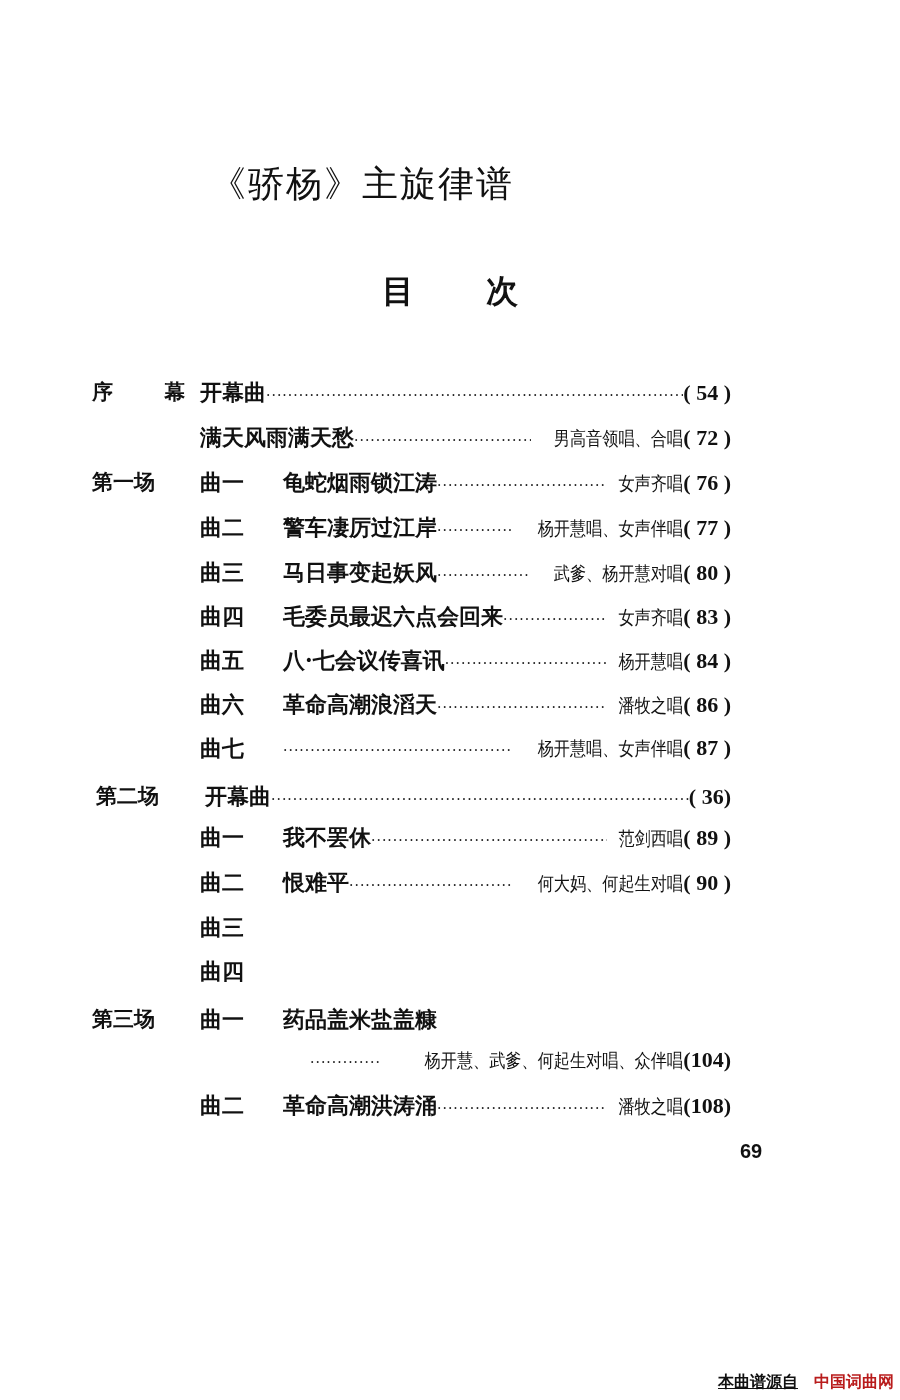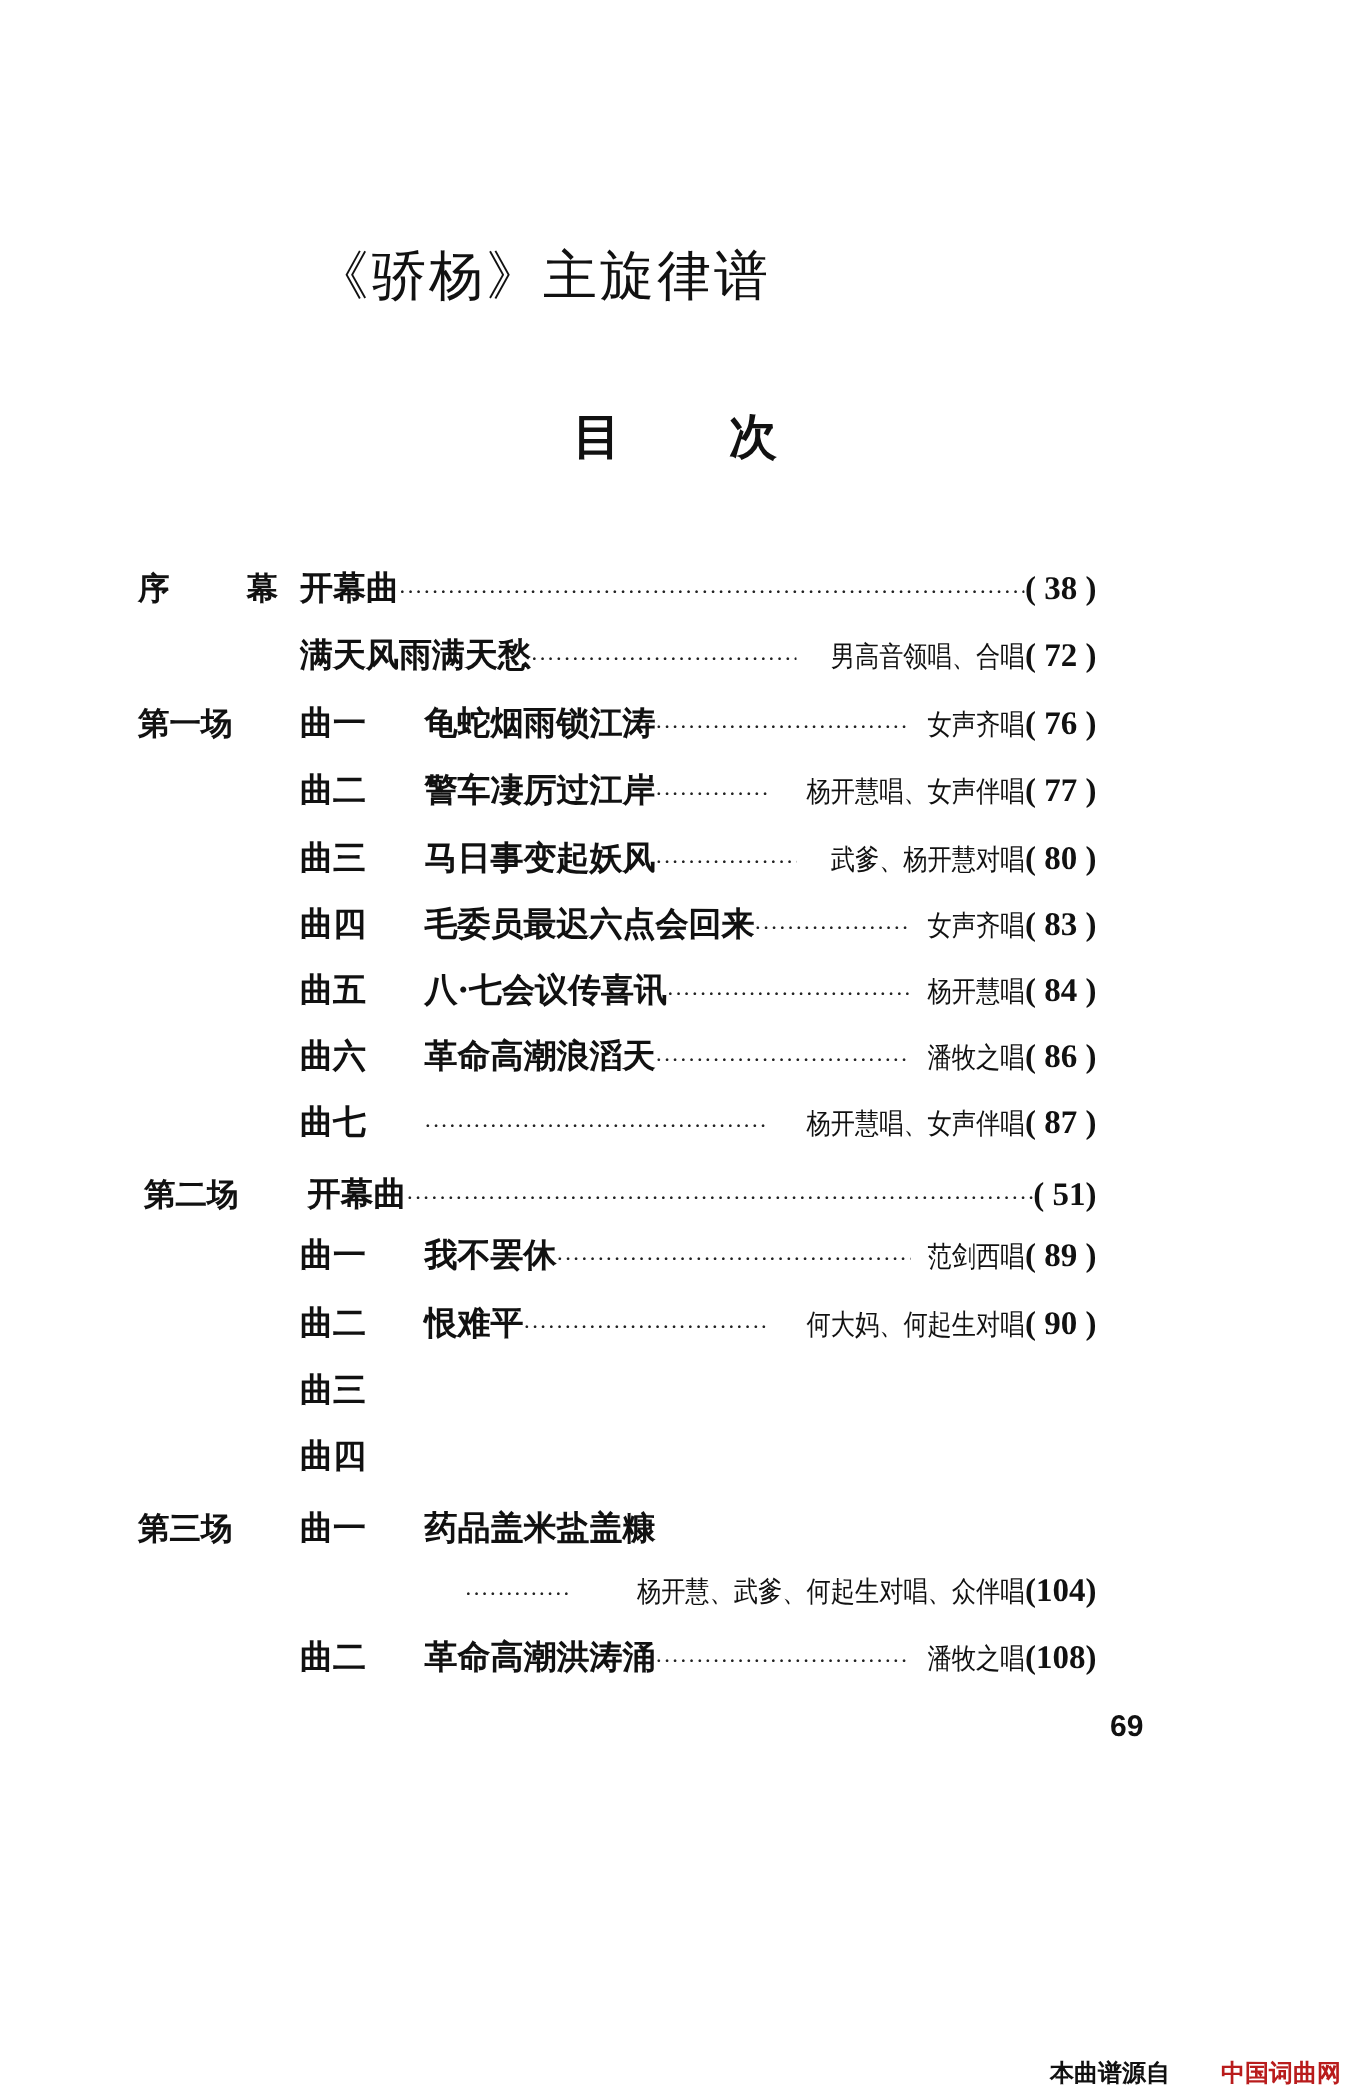--- a/index.html
+++ b/index.html
@@ -96,40 +96,40 @@
       font-family: "Liberation Sans", sans-serif;
     }
     .watermark {
       position: absolute;
       top: 1372px;
       right: 6px;
       font-size: 16px;
       font-weight: bold;
       font-family: "DejaVu Sans", sans-serif;
     }
-    .watermark .src { color: #111; margin-right: 34px; }
+    .watermark .src { color: #111; margin-right: 16px; text-decoration: underline; }
     .watermark .site { color: #b91c1c; }
   </style>
 </head>
 <body>
 
 <div>
 
   <div class="page-title">《骄杨》主旋律谱</div>
 
   <div class="toc-heading">
     <span>目</span><span class="gap"></span><span>次</span>
   </div>
 
   <div class="row" style="top:375px">
     <span class="section spaced">序 幕</span>
     <div class="entry" style="left:200px">
       <span class="title-text">开幕曲</span>
       <span class="leader"></span>
-      <span class="page-ref">( 38 )</span>
+      <span class="page-ref">( 54 )</span>
     </div>
   </div>
   <div class="row" style="top:420px">
     <div class="entry" style="left:200px">
       <span class="title-text">满天风雨满天愁</span>
       <span class="leader"></span>
       <span class="performer">男高音领唱、合唱</span>
       <span class="page-ref">( 72 )</span>
     </div>
   </div>
@@ -196,21 +196,21 @@
       <span class="performer">杨开慧唱、女声伴唱</span>
       <span class="page-ref">( 87 )</span>
     </div>
   </div>
 
   <div class="row" style="top:779px">
     <span class="section" style="left:96px">第二场</span>
     <div class="entry" style="left:205px">
       <span class="title-text">开幕曲</span>
       <span class="leader"></span>
-      <span class="page-ref">( 51)</span>
+      <span class="page-ref">( 36)</span>
     </div>
   </div>
   <div class="row" style="top:820px">
     <span class="qu">曲一</span>
     <div class="entry" style="left:283px">
       <span class="title-text">我不罢休</span>
       <span class="leader"></span>
       <span class="performer">范剑西唱</span>
       <span class="page-ref">( 89 )</span>
     </div>

